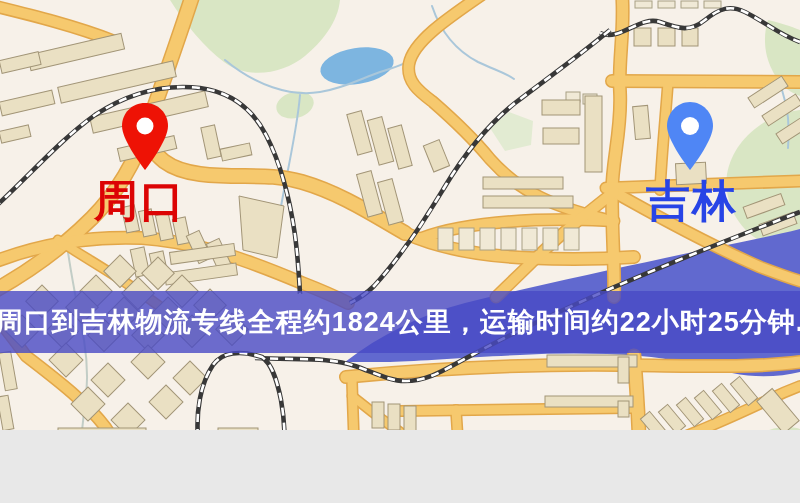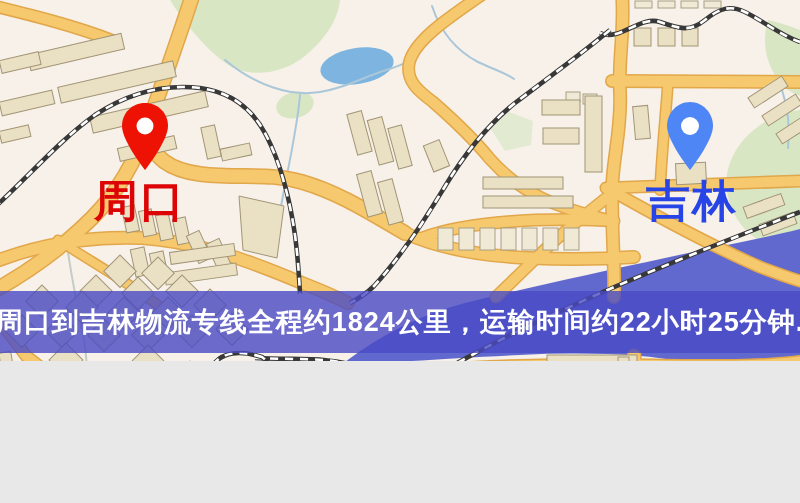--- a/index.html
+++ b/index.html
@@ -1,16 +1,16 @@
 <!DOCTYPE html>
 <html><head>
 <meta charset="utf-8">
 <style>
   html,body{margin:0;padding:0;background:#e8e8e8;font-family:"Liberation Sans",sans-serif;}
-  .stage{position:relative;width:800px;height:361px;overflow:hidden;background:#f7f1e9;text-decoration:underline;}
+  .stage{position:relative;width:800px;height:430px;overflow:hidden;background:#f7f1e9;text-decoration:underline;}
   .stage svg{position:absolute;left:0;top:0;display:block;}
   
   .park{fill:#d9e6c4;stroke:none;}
   .park2{fill:#e2ebd2;}
   .stream{fill:none;stroke:#aac7da;stroke-width:2;stroke-linecap:round;}
   .stream2{fill:none;stroke:#c2cdc6;stroke-width:2;stroke-linecap:round;}
   .rc{fill:none;stroke:#e2a74a;stroke-linecap:round;stroke-linejoin:round;}
   .rf{fill:none;stroke:#f6c96e;stroke-linecap:round;stroke-linejoin:round;}
   .twb{fill:none;stroke:#383838;stroke-width:4.6;stroke-linecap:butt;}
   .twd{fill:none;stroke:#ffffff;stroke-width:2.6;stroke-dasharray:8 7;}

